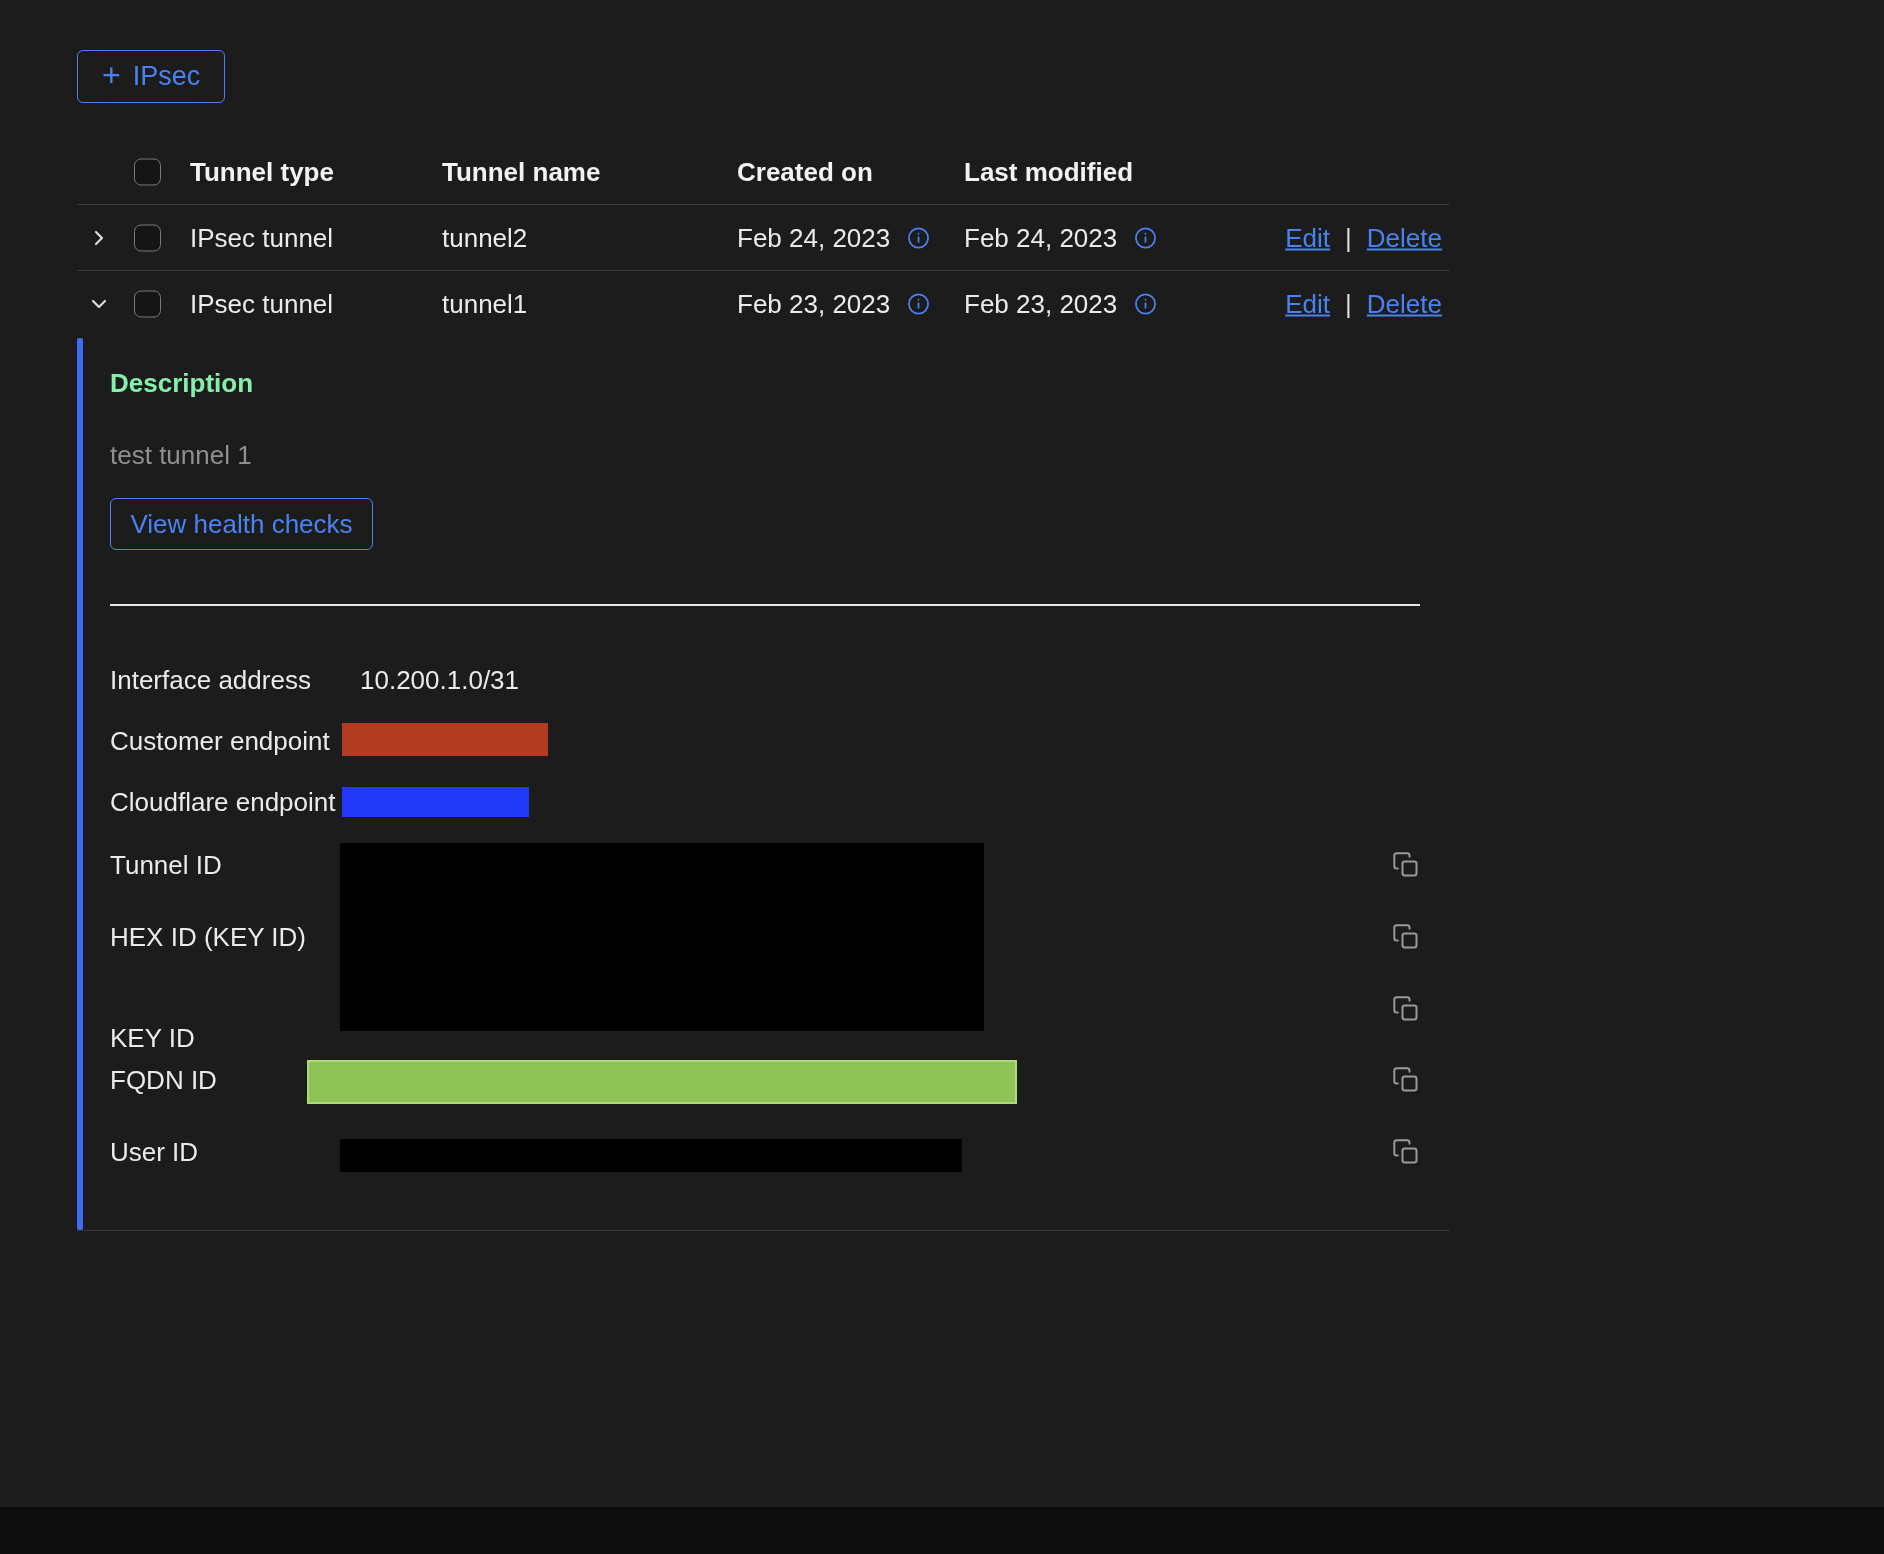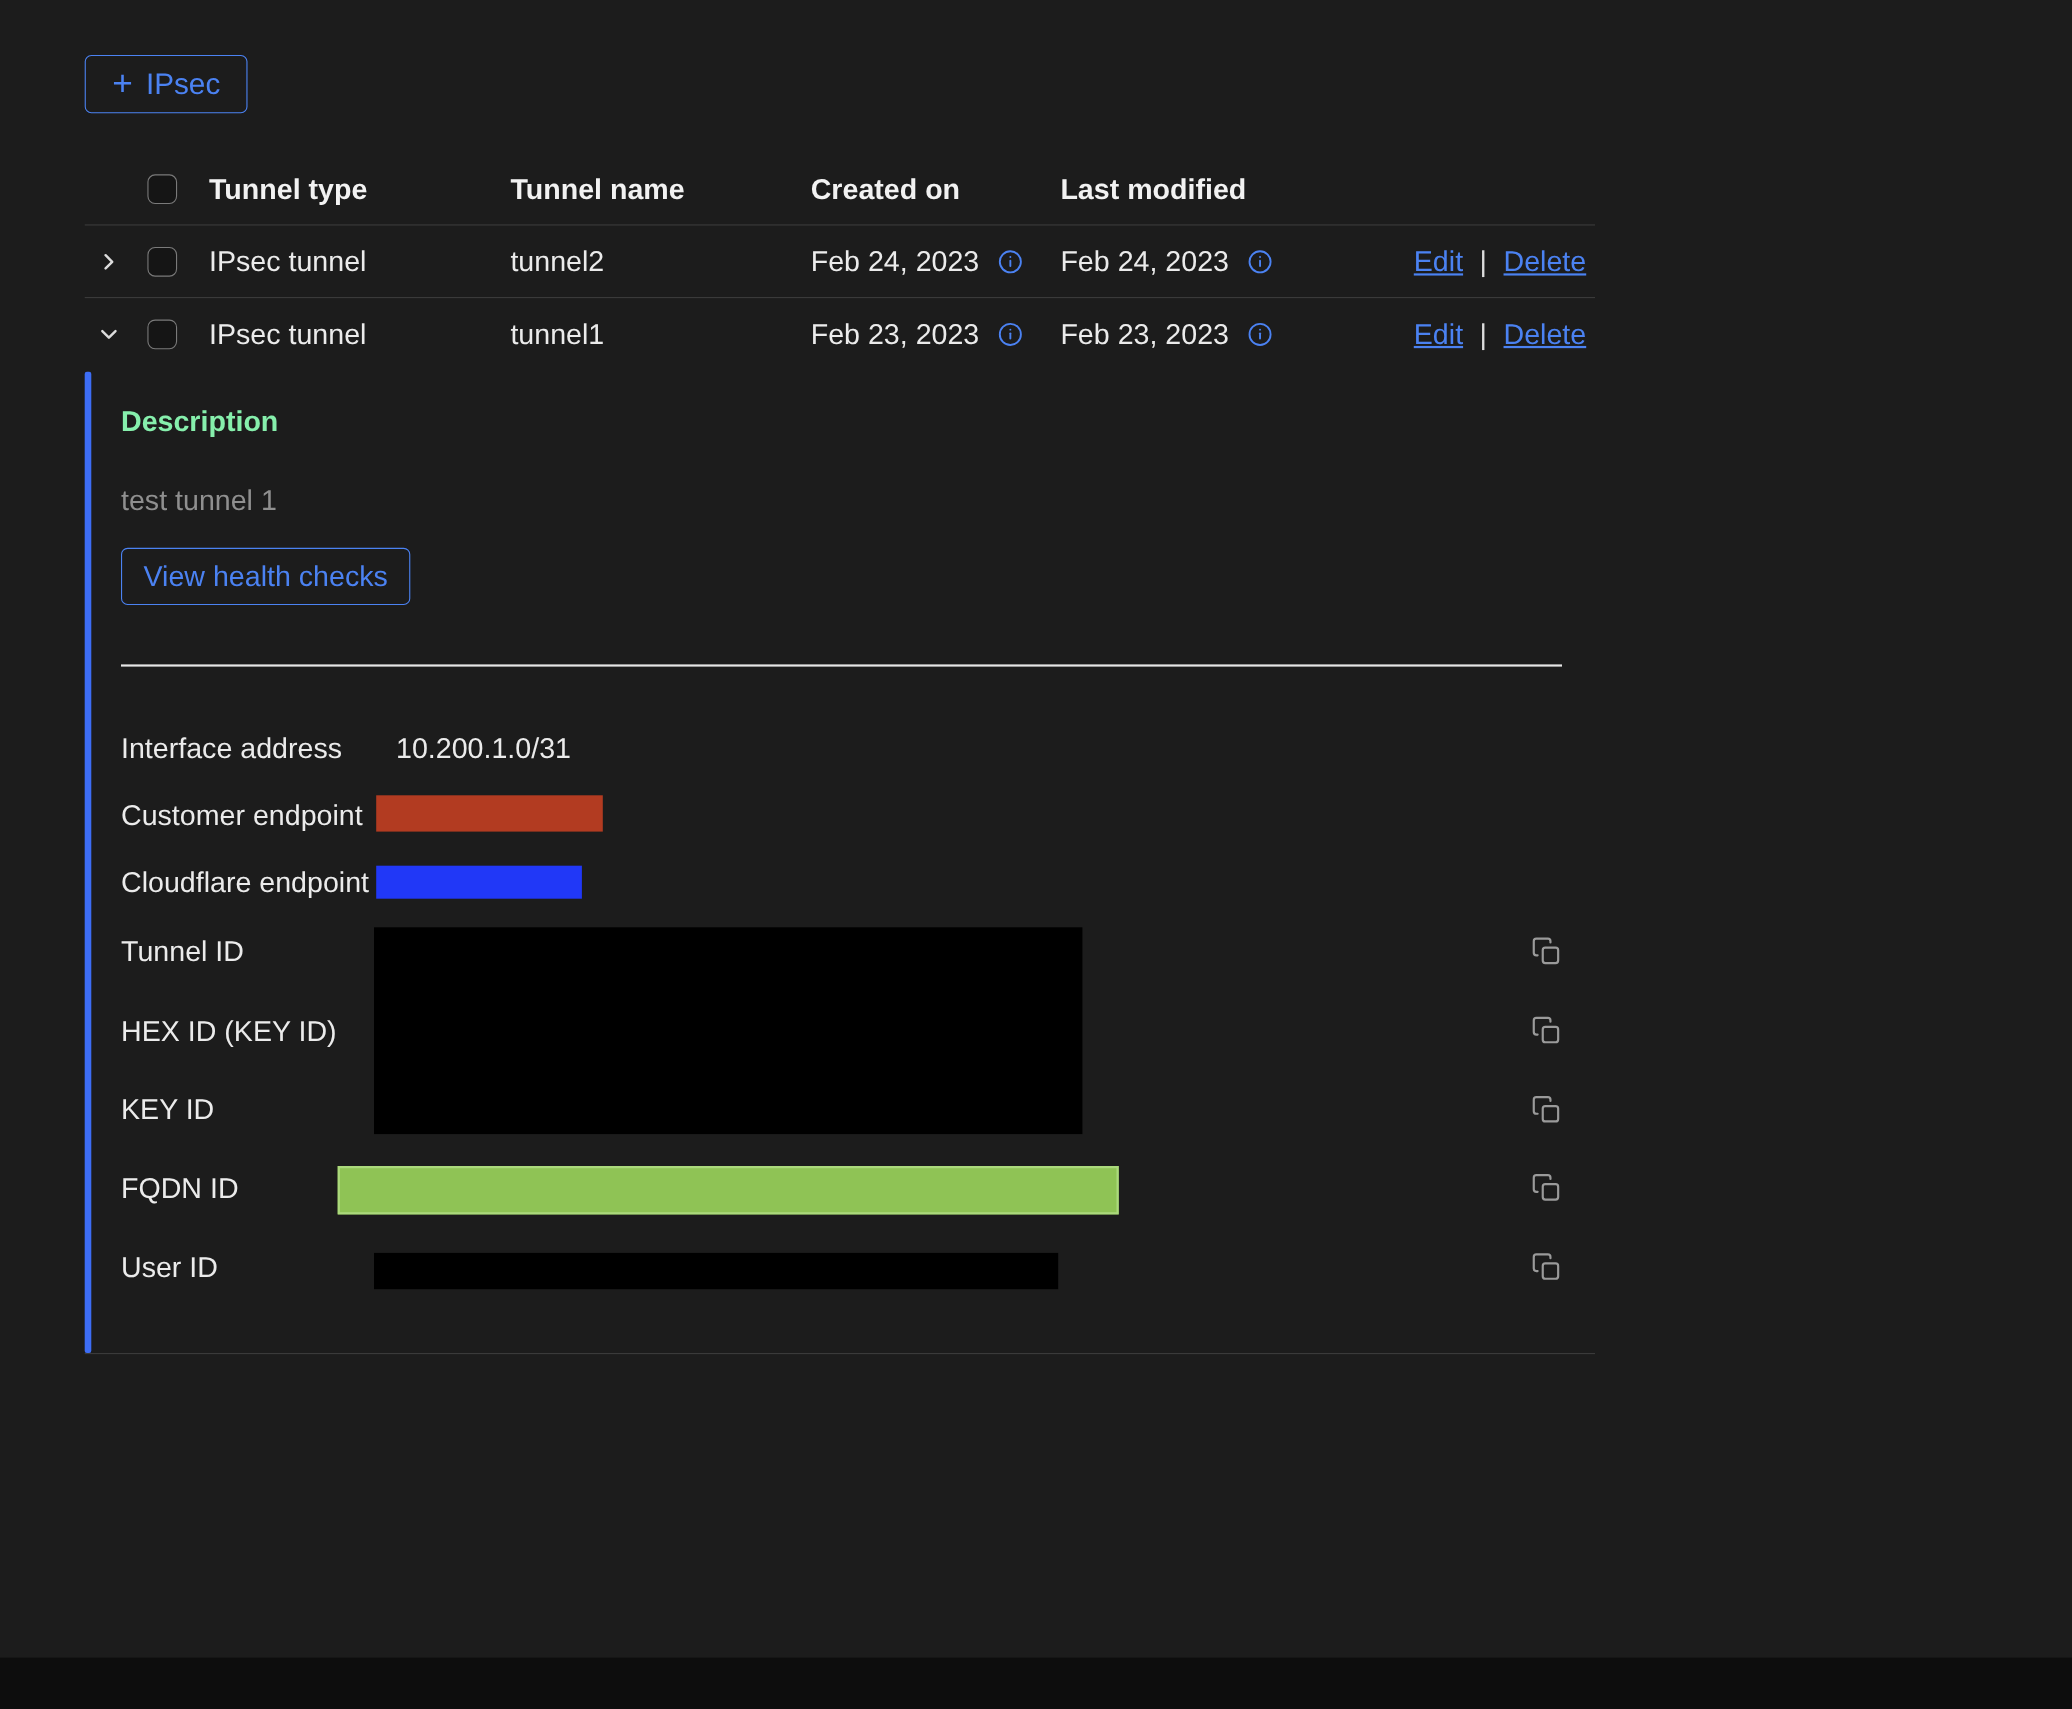--- a/index.html
+++ b/index.html
@@ -25,21 +25,21 @@
 
   
   .table { position:absolute; left:77px; top:140px; width:1373px; }
   .trow { position:relative; height:66px; border-bottom:1px solid var(--row-border, #3A3A3A); }
   .trow.thead { height:65px; }
   .trow.no-border { border-bottom:none; }
   .cell { position:absolute; top:50%; transform:translateY(-50%); display:flex; align-items:center; white-space:nowrap; }
   .c-chev { left:10px; }
   .c-check { left:57px; }
   .c-type { left:113px; }
-  .c-name { left:387px; }
+  .c-name { left:365px; }
   .c-created { left:660px; gap:17px; }
   .c-modified { left:887px; gap:17px; }
   .c-actions { right:8px; gap:15px; }
   .th { font-weight:700; color:#F2F2F2; }
 
   .checkbox {
     width:27px; height:27px; border:1.5px solid #7A7A7A; border-radius:7px;
     background:#151515; display:inline-block; cursor:pointer;
   }
   .chev { cursor:pointer; display:block; }
@@ -60,21 +60,21 @@
     color:var(--accent, #4B82F2); font-family:inherit; font-size:26px; cursor:pointer;
   }
   .divider { position:absolute; left:33px; top:266px; width:1310px; height:2px; background:var(--divider, #E6E6E6); }
 
   .flabel { position:absolute; left:33px; height:30px; display:flex; align-items:center; white-space:nowrap; }
   .l-interface { top:327px;text-align:center; }
   .l-customer  { top:388px; }
   .l-cloudflare{ top:449px; }
   .l-tunnelid  { top:512px; }
   .l-hexid     { top:584px; }
-  .l-keyid     { top:655px; }
+  .l-keyid     { top:685px; }
   .l-fqdn      { top:727px; }
   .l-user      { top:799px; }
 
   .fvalue-interface { position:absolute; left:283px; top:327px; height:30px; display:flex; align-items:center; }
 
   .redact { position:absolute; }
   .r-red   { left:265px; top:385px; width:206px; height:33px; background:var(--red-redaction, #B23B21); }
   .r-blue  { left:265px; top:449px; width:187px; height:30px; background:var(--blue-redaction, #2138F7); }
   .r-black-big { left:263px; top:505px; width:644px; height:188px; background:var(--black-redaction, #000); }
   .r-green { left:230px; top:722px; width:710px; height:44px; background:var(--green-redaction, #8FC355); border:2px solid var(--green-redaction-border, #ABD97C); }

